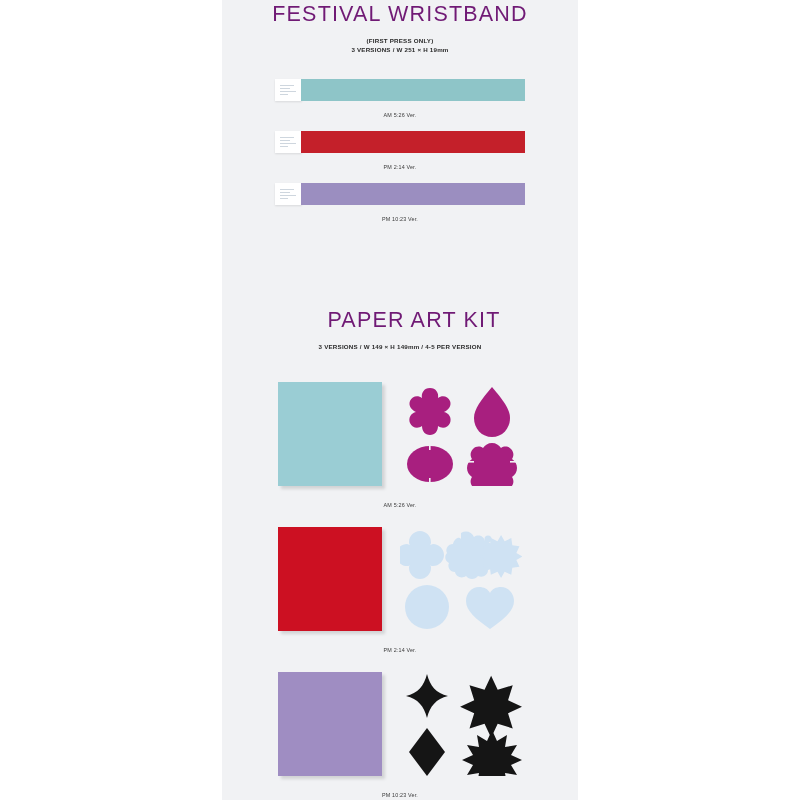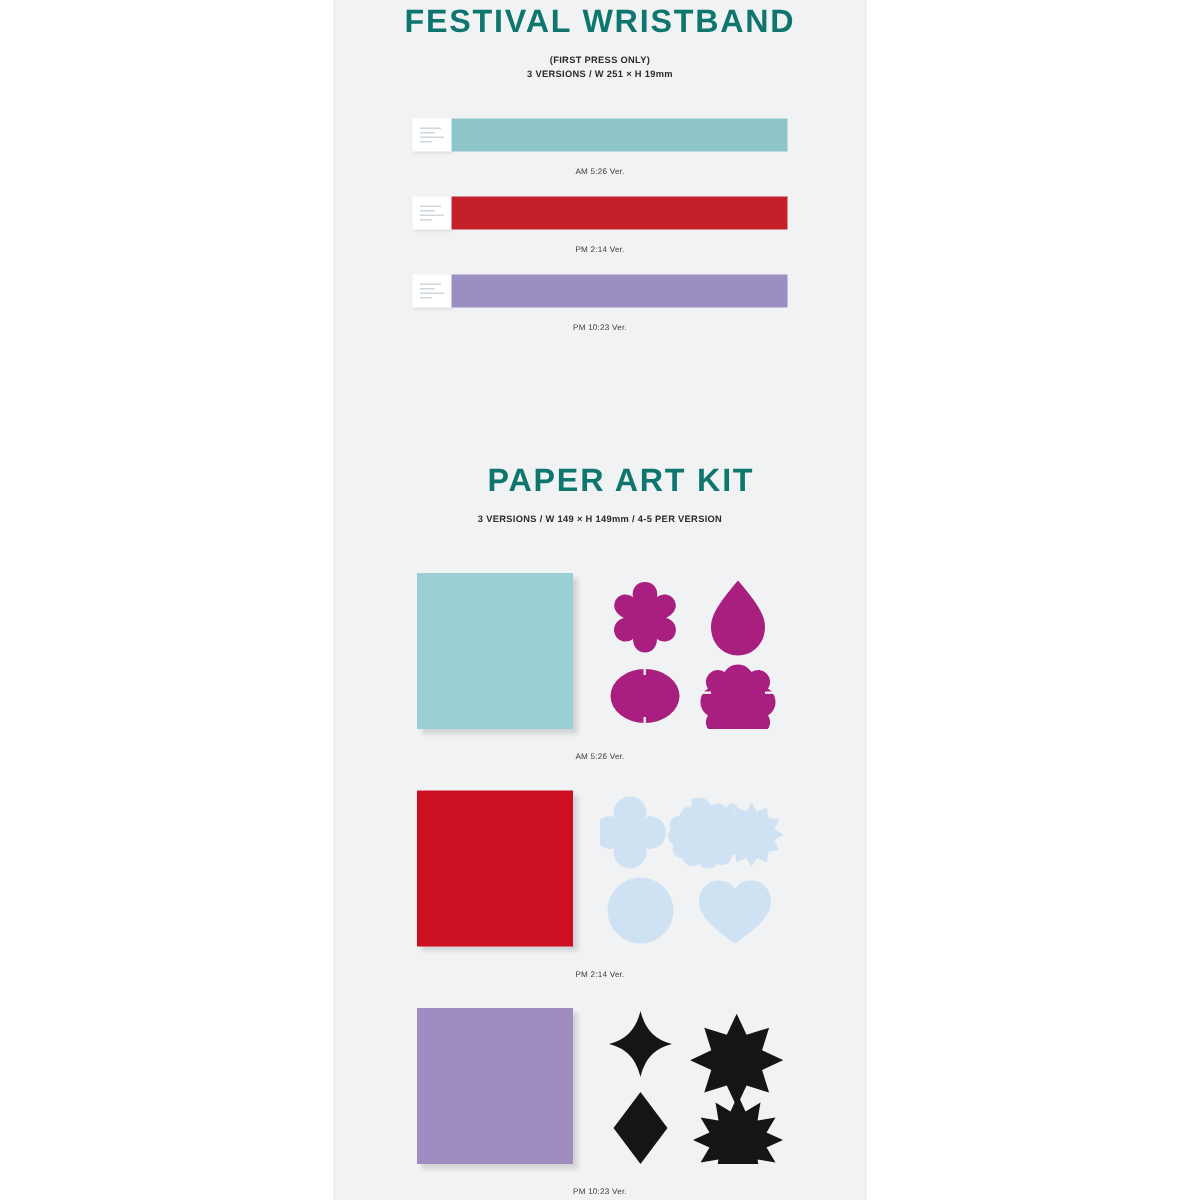--- a/index.html
+++ b/index.html
@@ -31,23 +31,23 @@
     background: #f1f2f4;
     overflow: hidden;
   }
 
   
   .section-head {
     text-align: center;
     width: 100%;
   }
   .sec-title {
-    font-weight: 700;
+    font-weight: 400;
     letter-spacing: 0.055em;
-    color: #0f766e;
+    color: #701a75;
     line-height: 1;
   }
   .sec-title.big  { font-size: 21.5px; }
   .sec-title.big2 { font-size: 21.5px; margin-left: 28px; }
   .sec-sub {
     font-size: 6.2px;
     font-weight: 700;
     letter-spacing: 0.035em;
     color: #2a2a2a;
     line-height: 1.55;

